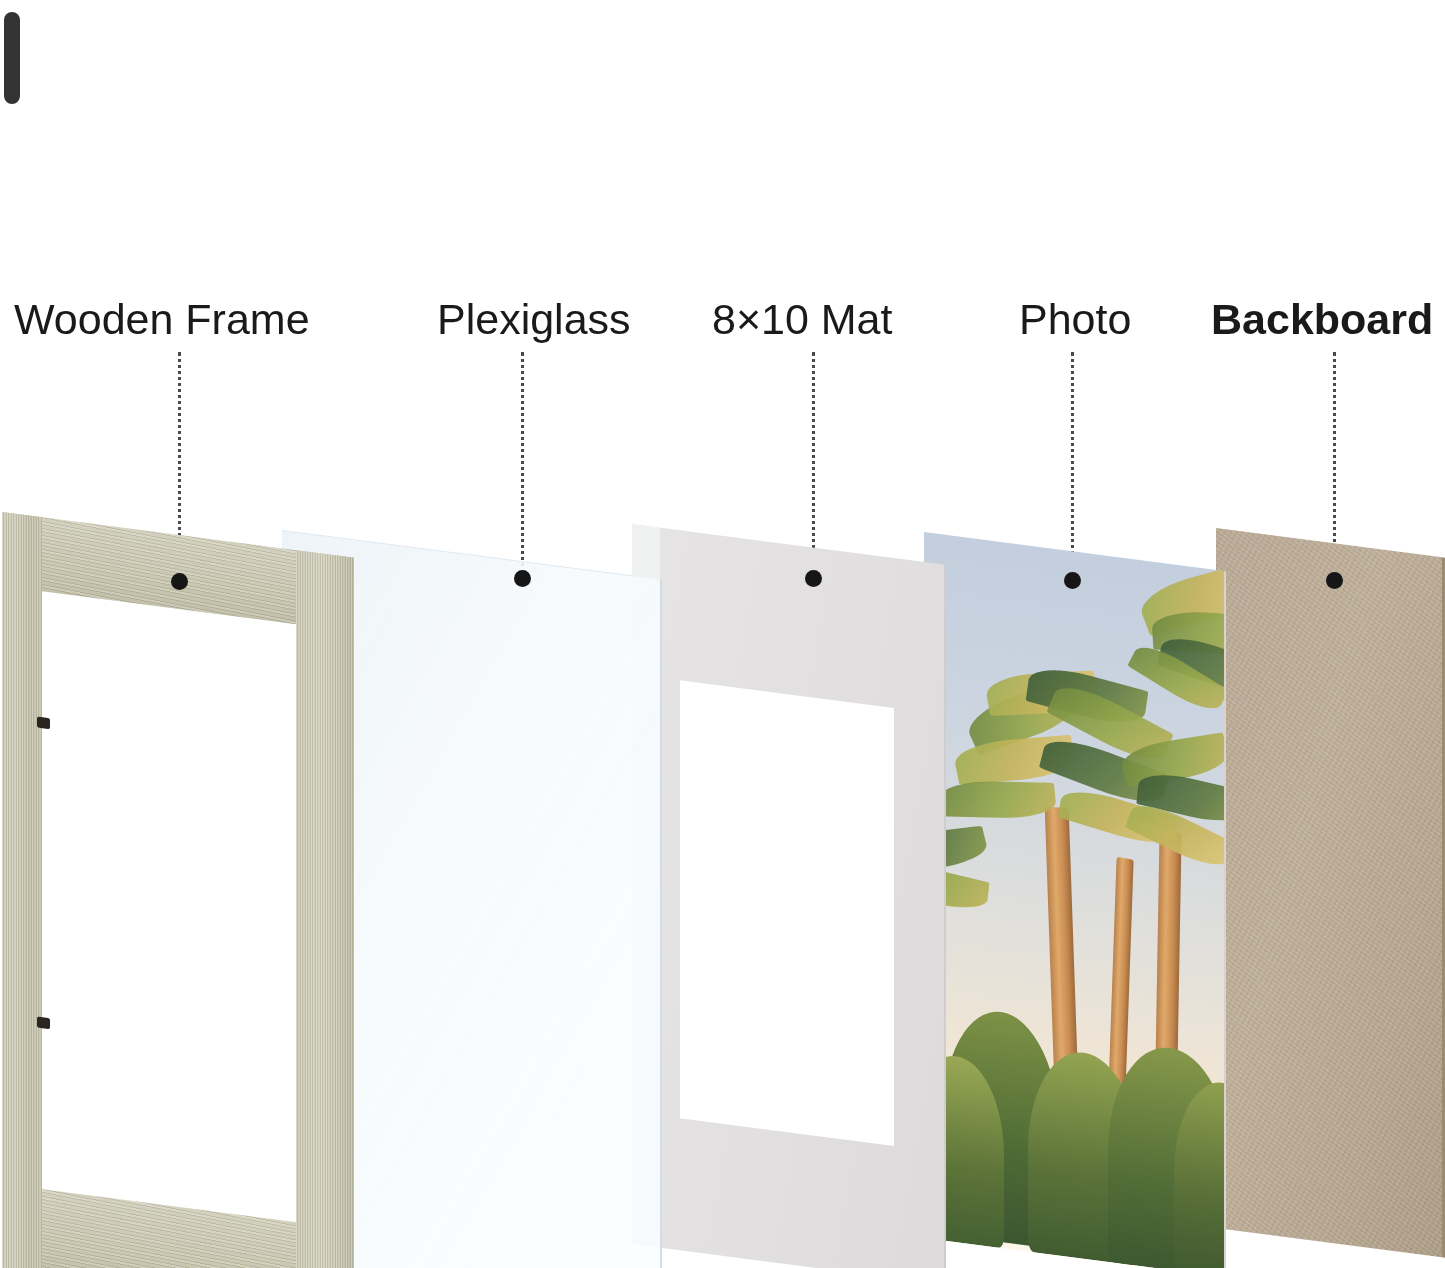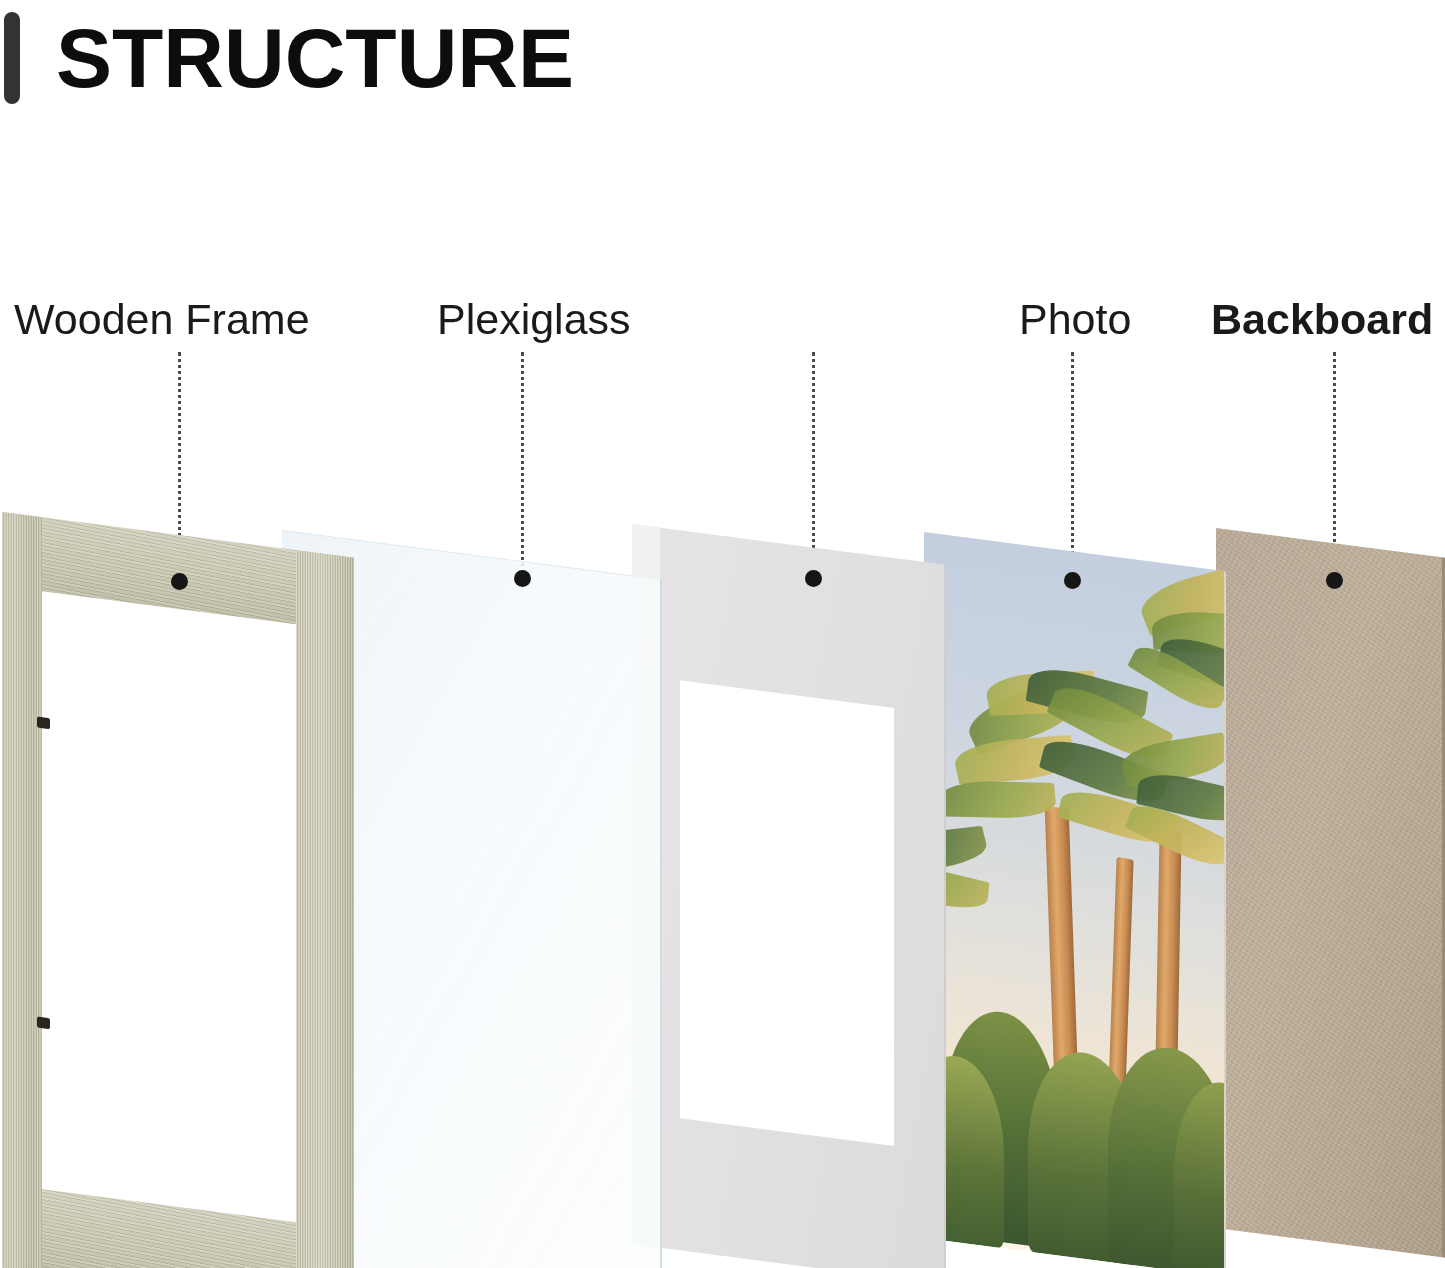--- a/index.html
+++ b/index.html
@@ -234,25 +234,25 @@
     border-top: 1px solid #a89madd;
   }
 </style>
 </head>
 <body>
 
 <div id="stage">
 
   <div id="title-block">
     <div id="title-accent-bar"></div>
-    <div id="title-text">STRUCTURE</div>
   </div>
 
   <div class="label" style="left:14px; top:294px;">Wooden Frame</div>
   <div class="label" style="left:437px; top:294px;">Plexiglass</div>
+  <div class="label" style="left:712px; top:294px;">8×10 Mat</div>
   <div class="label" style="left:1019px; top:294px;">Photo</div>
   <div class="label" style="left:1211px; top:294px;font-weight:bold;">Backboard</div>
 
   <div class="leader" style="left:178px; top:352px; height:228px;"></div>
   <div class="leader" style="left:521px; top:352px; height:222px;"></div>
   <div class="leader" style="left:812px; top:352px; height:222px;"></div>
   <div class="leader" style="left:1071px; top:352px; height:222px;"></div>
   <div class="leader" style="left:1333px; top:352px; height:222px;"></div>
 
   <div class="layer" id="backboard"></div>

